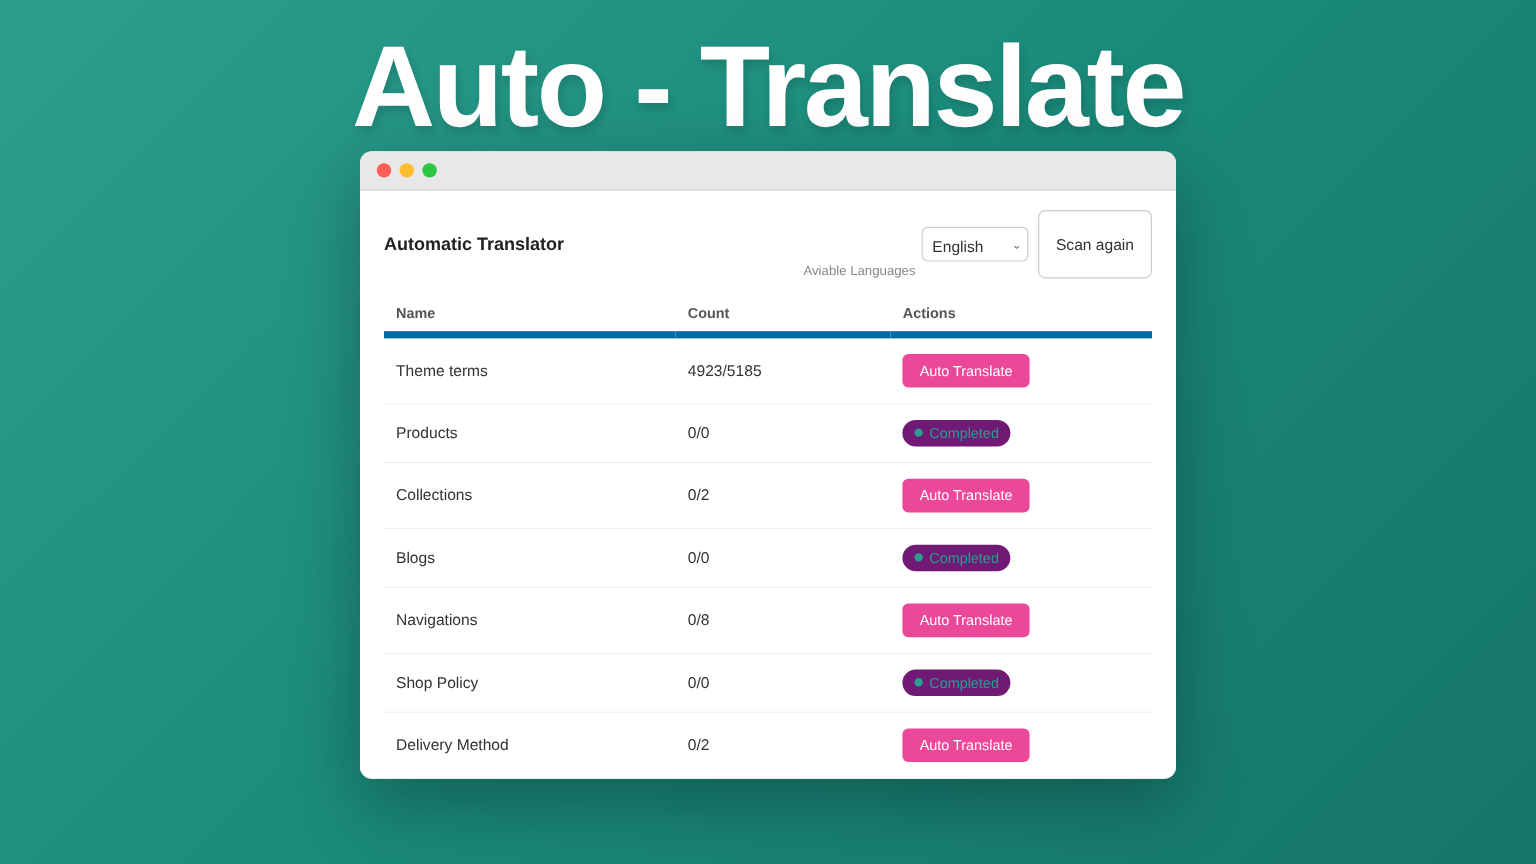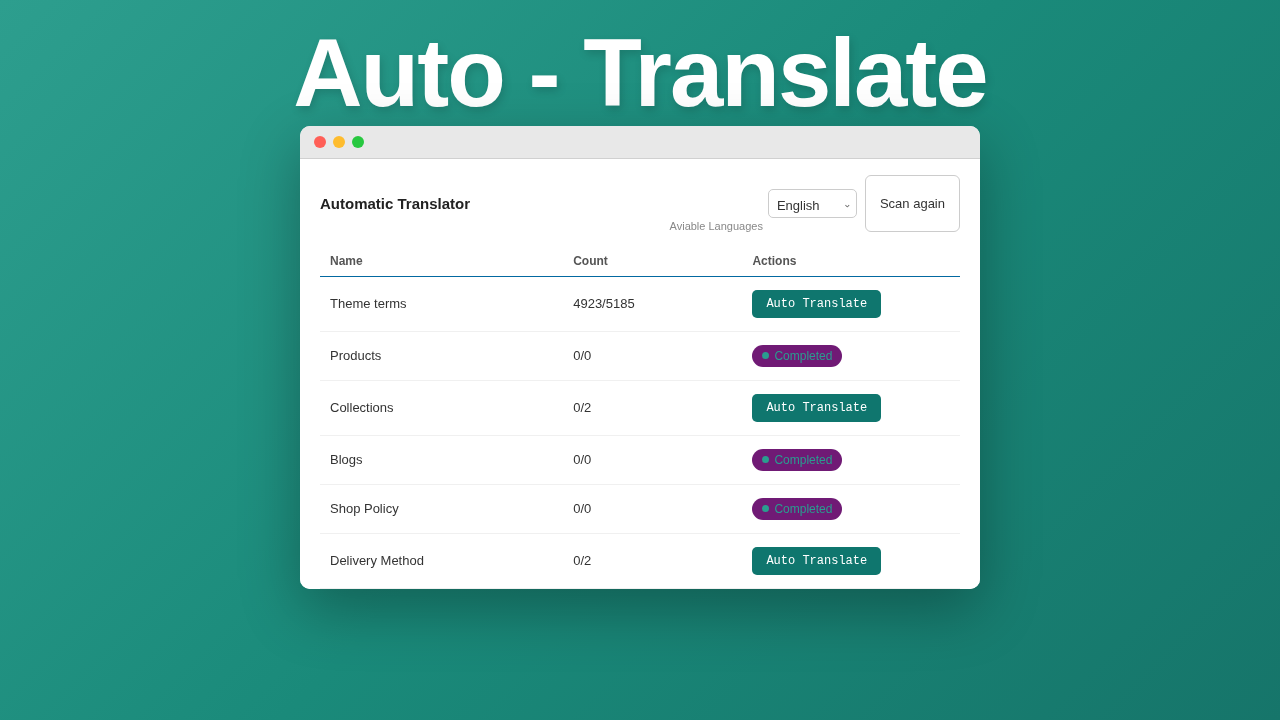--- a/index.html
+++ b/index.html
@@ -130,21 +130,21 @@
       font-weight: 500;
     }
 
     table {
       width: 100%;
       border-collapse: collapse;
       font-size: 13px;
     }
 
     thead tr {
-      border-bottom: 1px solid #0369a1;
+      border-bottom: 6px solid #0369a1;
     }
 
     th {
       text-align: left;
       padding: 8px 10px;
       font-weight: 600;
       color: #555;
       font-size: 12px;
     }
 
@@ -153,29 +153,28 @@
       color: #333;
       border-bottom: 1px solid #f0f0f0;
       vertical-align: middle;
     }
 
     .col-name { width: 38%; }
     .col-count { width: 28%; }
     .col-actions { width: 34%; }
 
     .auto-translate-btn {
-      background: #0f766e;
+      background: #ec4899;
       color: white;
       border: none;
       border-radius: 5px;
       padding: 7px 14px;
       font-size: 12px;
       font-weight: 500;
       cursor: pointer;
-      font-family: Liberation Mono, monospace;
     }
 
     .completed-badge {
       background: #701a75;
       color: #2a9d8f;
       border-radius: 12px;
       padding: 4px 10px;
       font-size: 12px;
       font-weight: 500;
       display: inline-flex;
@@ -245,20 +244,25 @@
             <td class="col-name">Collections</td>
             <td class="col-count">0/2</td>
             <td class="col-actions"><button class="auto-translate-btn">Auto Translate</button></td>
           </tr>
           <tr>
             <td class="col-name">Blogs</td>
             <td class="col-count">0/0</td>
             <td class="col-actions"><span class="completed-badge"><span class="completed-dot"></span>Completed</span></td>
           </tr>
           <tr>
+            <td class="col-name">Navigations</td>
+            <td class="col-count">0/8</td>
+            <td class="col-actions"><button class="auto-translate-btn">Auto Translate</button></td>
+          </tr>
+          <tr>
             <td class="col-name">Shop Policy</td>
             <td class="col-count">0/0</td>
             <td class="col-actions"><span class="completed-badge"><span class="completed-dot"></span>Completed</span></td>
           </tr>
           <tr>
             <td class="col-name">Delivery Method</td>
             <td class="col-count">0/2</td>
             <td class="col-actions"><button class="auto-translate-btn">Auto Translate</button></td>
           </tr>
         </tbody>

